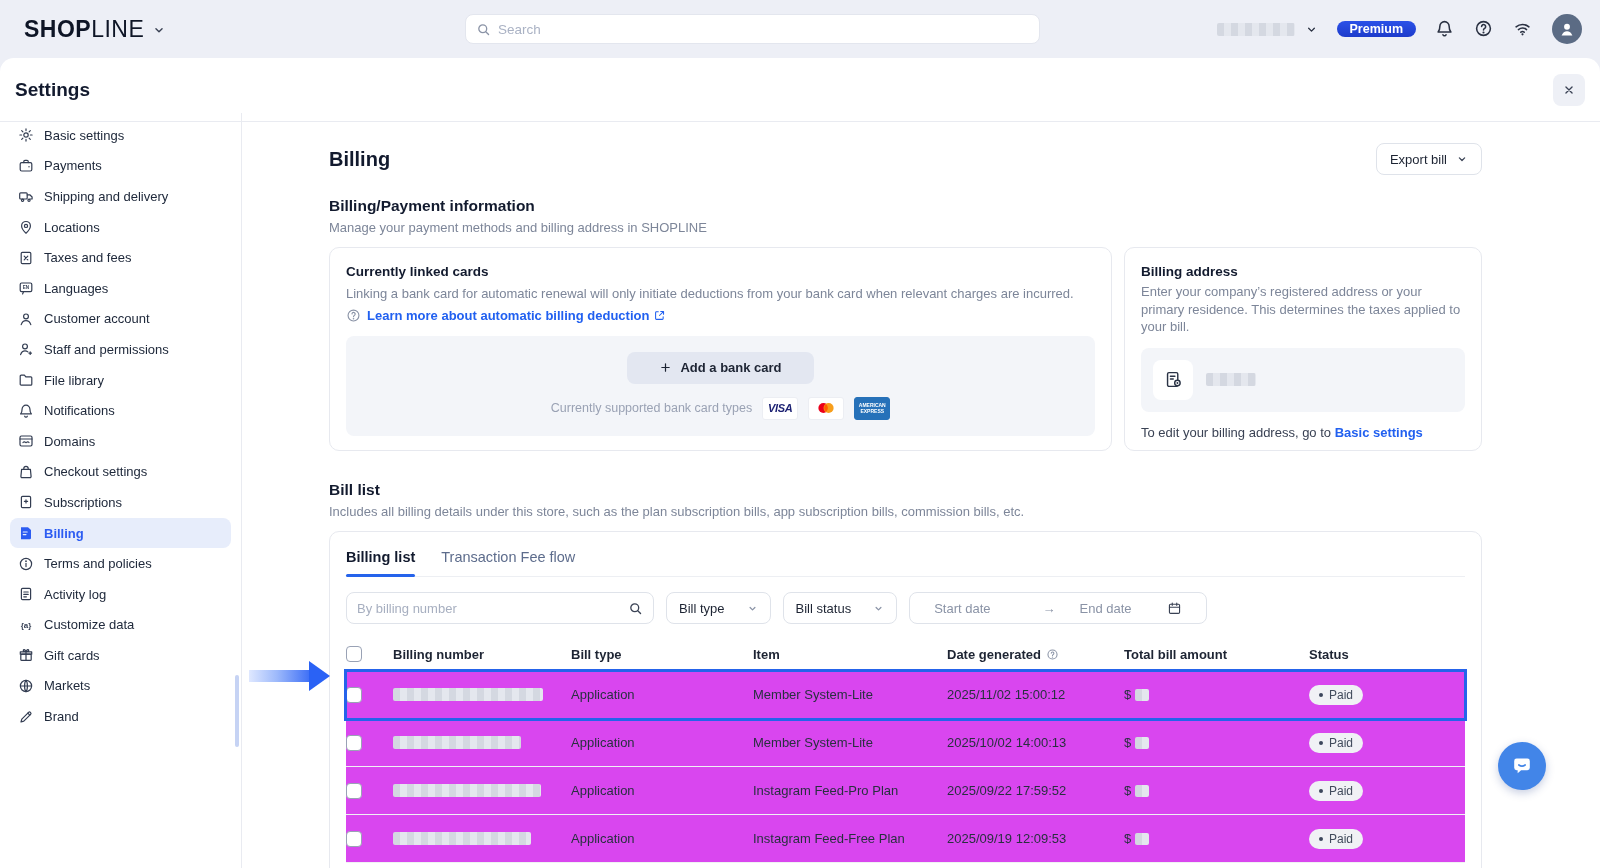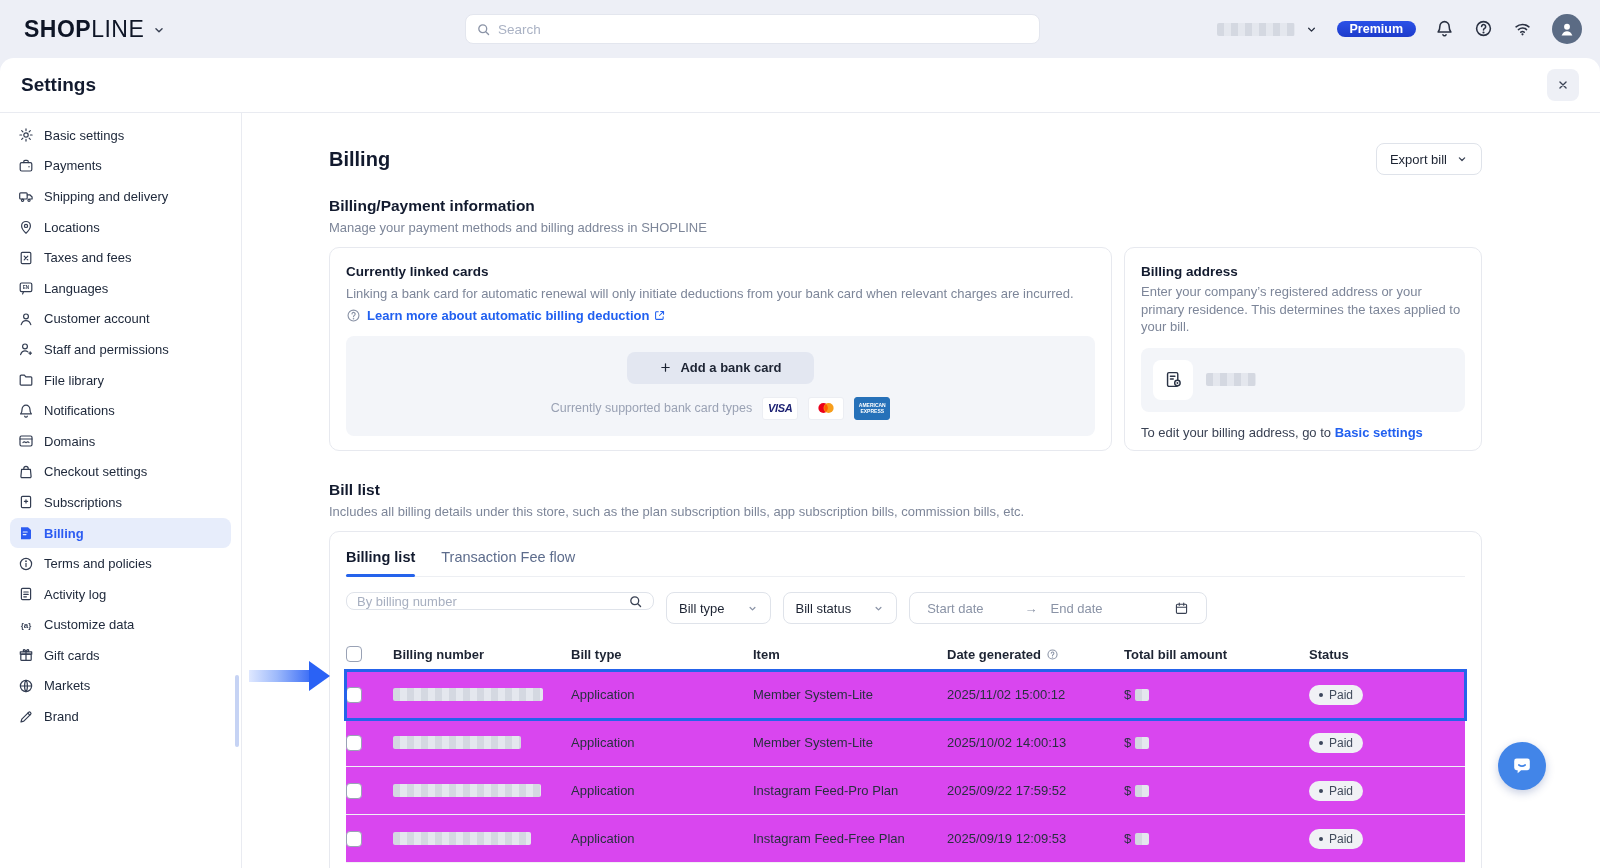--- a/index.html
+++ b/index.html
@@ -18,21 +18,21 @@
   .hdr-right { position:absolute; right:18px; top:0; height:58px; display:flex; align-items:center; gap:19px; }
   .redact { display:inline-block; background:repeating-linear-gradient(90deg,#d4d8e1 0 7px,#e4e7ee 7px 14px); border-radius:2px; height:13px; }
   .store-chip { display:flex; align-items:center; gap:10px; cursor:pointer; }
   .premium { height:16px; padding:0 13px; border-radius:12px; display:flex; align-items:center;
     background:linear-gradient(180deg,#2b51e8,#1d3bcb); color:#fff; font-size:12.5px; font-weight:700; cursor:pointer; }
   .hdr-ic { width:20px; height:20px; color:#2a3142; cursor:pointer; display:flex; }
   .avatar { width:30px; height:30px; border-radius:50%; background:#5b6b84; display:flex; align-items:center; justify-content:center; cursor:pointer; }
 
   
   .panel { position:absolute; left:0; top:58px; width:1600px; height:810px; background:#fff; border-radius:14px 14px 0 0; }
-  .panel-head { height:55px; border-bottom:1px solid #e9ebf1; display:flex; align-items:center; padding:0 21px; }
+  .panel-head { height:64px; border-bottom:1px solid #e9ebf1; display:flex; align-items:center; padding:0 15px; }
   .panel-title { font-size:19px; font-weight:700; color:#121a2e; }
   .close-btn { margin-left:auto; width:32px; height:32px; border-radius:8px; background:#eef0f6; display:flex;
     align-items:center; justify-content:center; color:#3a4254; cursor:pointer; }
 
   
   .sidebar { position:absolute; left:0; top:113px; width:242px; bottom:0; border-right:1px solid #e9ebf1; padding-top:7px; }
   .side-item { height:30.6px; margin:0 10px; border-radius:8px; display:flex; align-items:center; gap:10px;
     padding:0 8px; font-size:13px; color:#202a3c; cursor:pointer; }
   .side-item .ic { width:16px; height:16px; display:flex; color:#333d52; flex:none; }
   .side-item.active { background:#e7edfb; color:#2c5cf2; font-weight:600; }
@@ -71,27 +71,27 @@
   .addr-edit { font-size:13px; color:#3a4254; margin-top:13px; }
   .addr-edit a { color:#2160f0; font-weight:600; text-decoration:none; cursor:pointer; }
 
   
   .bill-card { margin-top:12px; border:1px solid #e7e9ef; border-radius:10px; height:620px; padding:0 16px; }
   .tabs { display:flex; gap:26px; border-bottom:1px solid #edeff3; padding-top:17px; }
   .tab { font-size:14.5px; padding-bottom:11px; cursor:pointer; color:#5d6c8c; position:relative; }
   .tab.active { color:#121a2e; font-weight:700; }
   .tab.active::after { content:""; position:absolute; left:0; right:0; bottom:-1px; height:3px; border-radius:2px; background:#2563eb; }
   .filters { display:flex; gap:12px; margin-top:15px; }
-  .f-search { width:308px; height:18px; border:1px solid #dfe3ea; border-radius:8px; display:flex; align-items:center; padding:0 10px; }
+  .f-search { width:308px; height:32px; border:1px solid #dfe3ea; border-radius:8px; display:flex; align-items:center; padding:0 10px; }
   .f-search input { border:none; outline:none; flex:1; font-size:13px; color:#1d2433; background:transparent; }
   .f-search input::placeholder { color:#a7afc0; }
   .f-select { height:32px; border:1px solid #dfe3ea; border-radius:8px; display:flex; align-items:center; gap:22px;
     padding:0 12px; font-size:13px; color:#1d2433; cursor:pointer; }
   .f-dates { width:298px; height:32px; border:1px solid #dfe3ea; border-radius:8px; display:flex; align-items:center;
-    padding:0 17px; font-size:13px; color:#1d2433; gap:13px; cursor:pointer; }
+    padding:0 24px; font-size:13px; color:#1d2433; gap:24px; cursor:pointer; }
   .f-dates .arrow { color:#8a93a6; }
   .f-dates .cal { margin-left:auto; color:#3a4254; display:flex; }
 
   .t-grid { display:grid; grid-template-columns:47px 178px 182px 194px 177px 185px 1fr; align-items:center; }
   .t-head { margin-top:14px; height:33px; border-bottom:1px solid #eceef2; }
   .th { font-size:13px; font-weight:700; color:#1d2433; display:flex; align-items:center; gap:5px; }
   .th .hic { color:#8a93a6; display:flex; }
   .t-row { height:48px; border-bottom:1px solid #f0f1f4; font-size:13px; color:#28303f; background:#d946ef; }
   .t-row.highlighted { outline:3px solid #2563eb; outline-offset:-1px; }
   .checkbox { width:16px; height:16px; border:1.4px solid #99a2b5; border-radius:4px; display:inline-block; background:#fff; cursor:pointer; }

